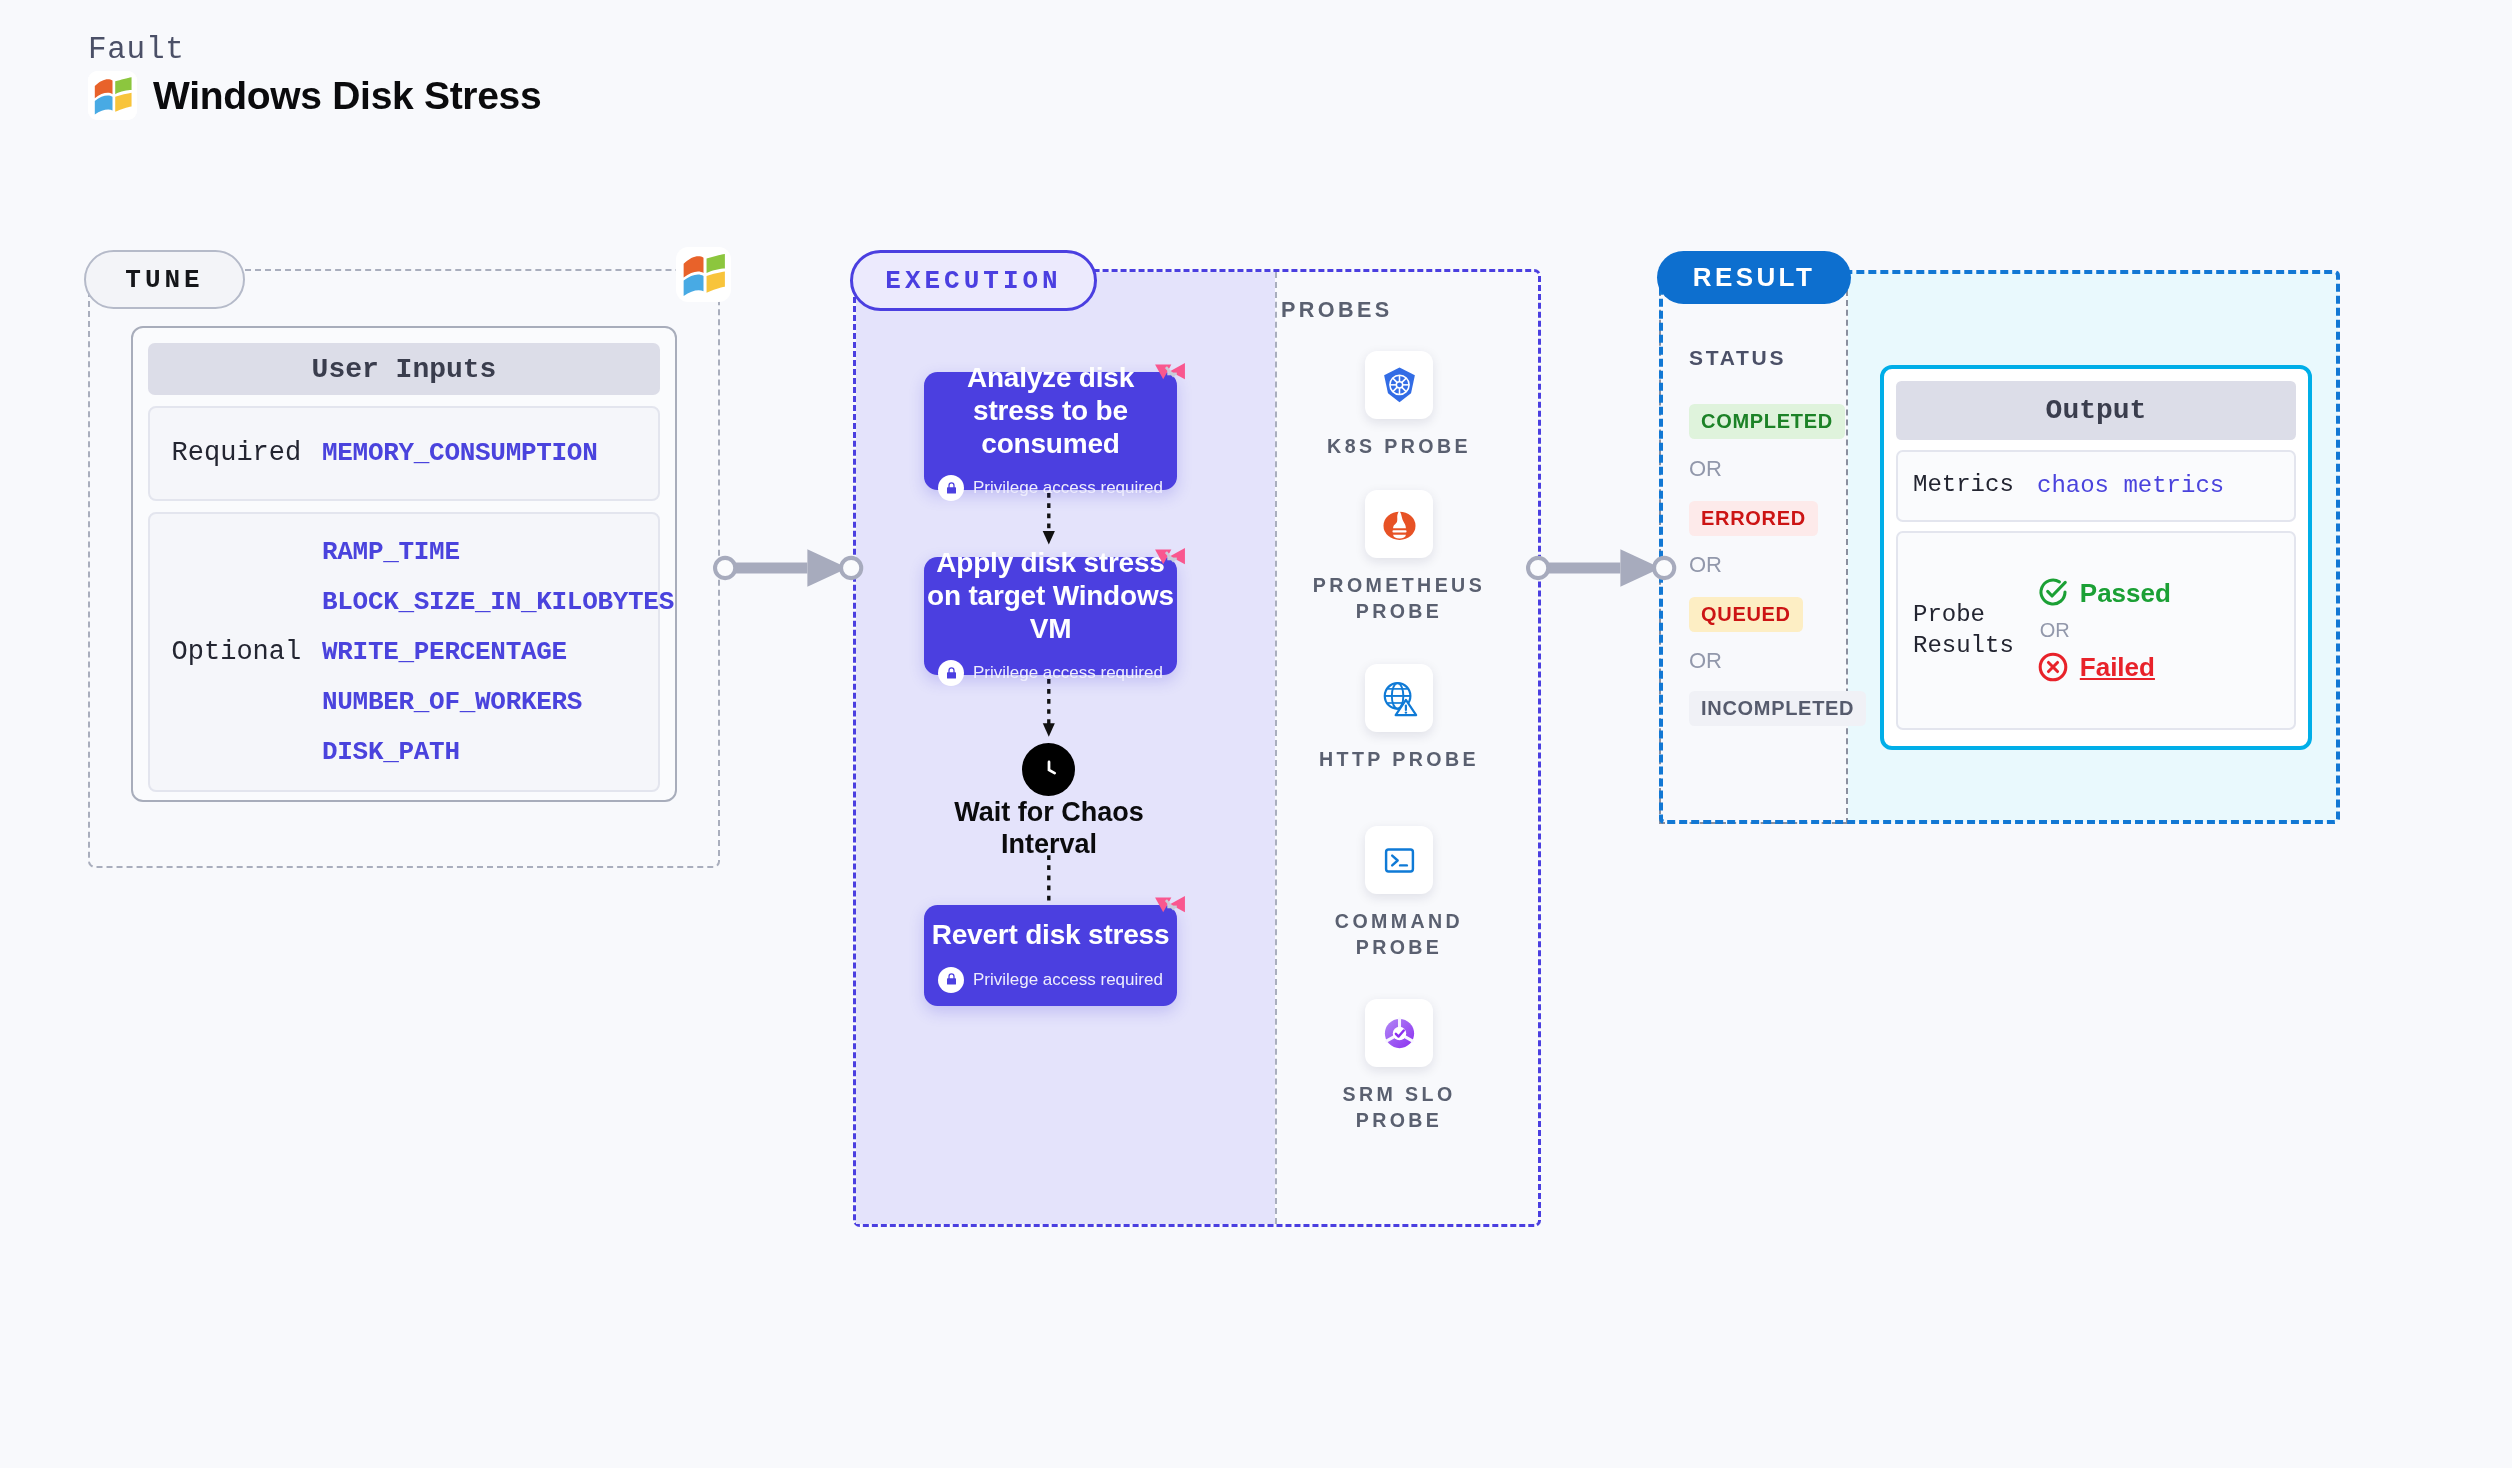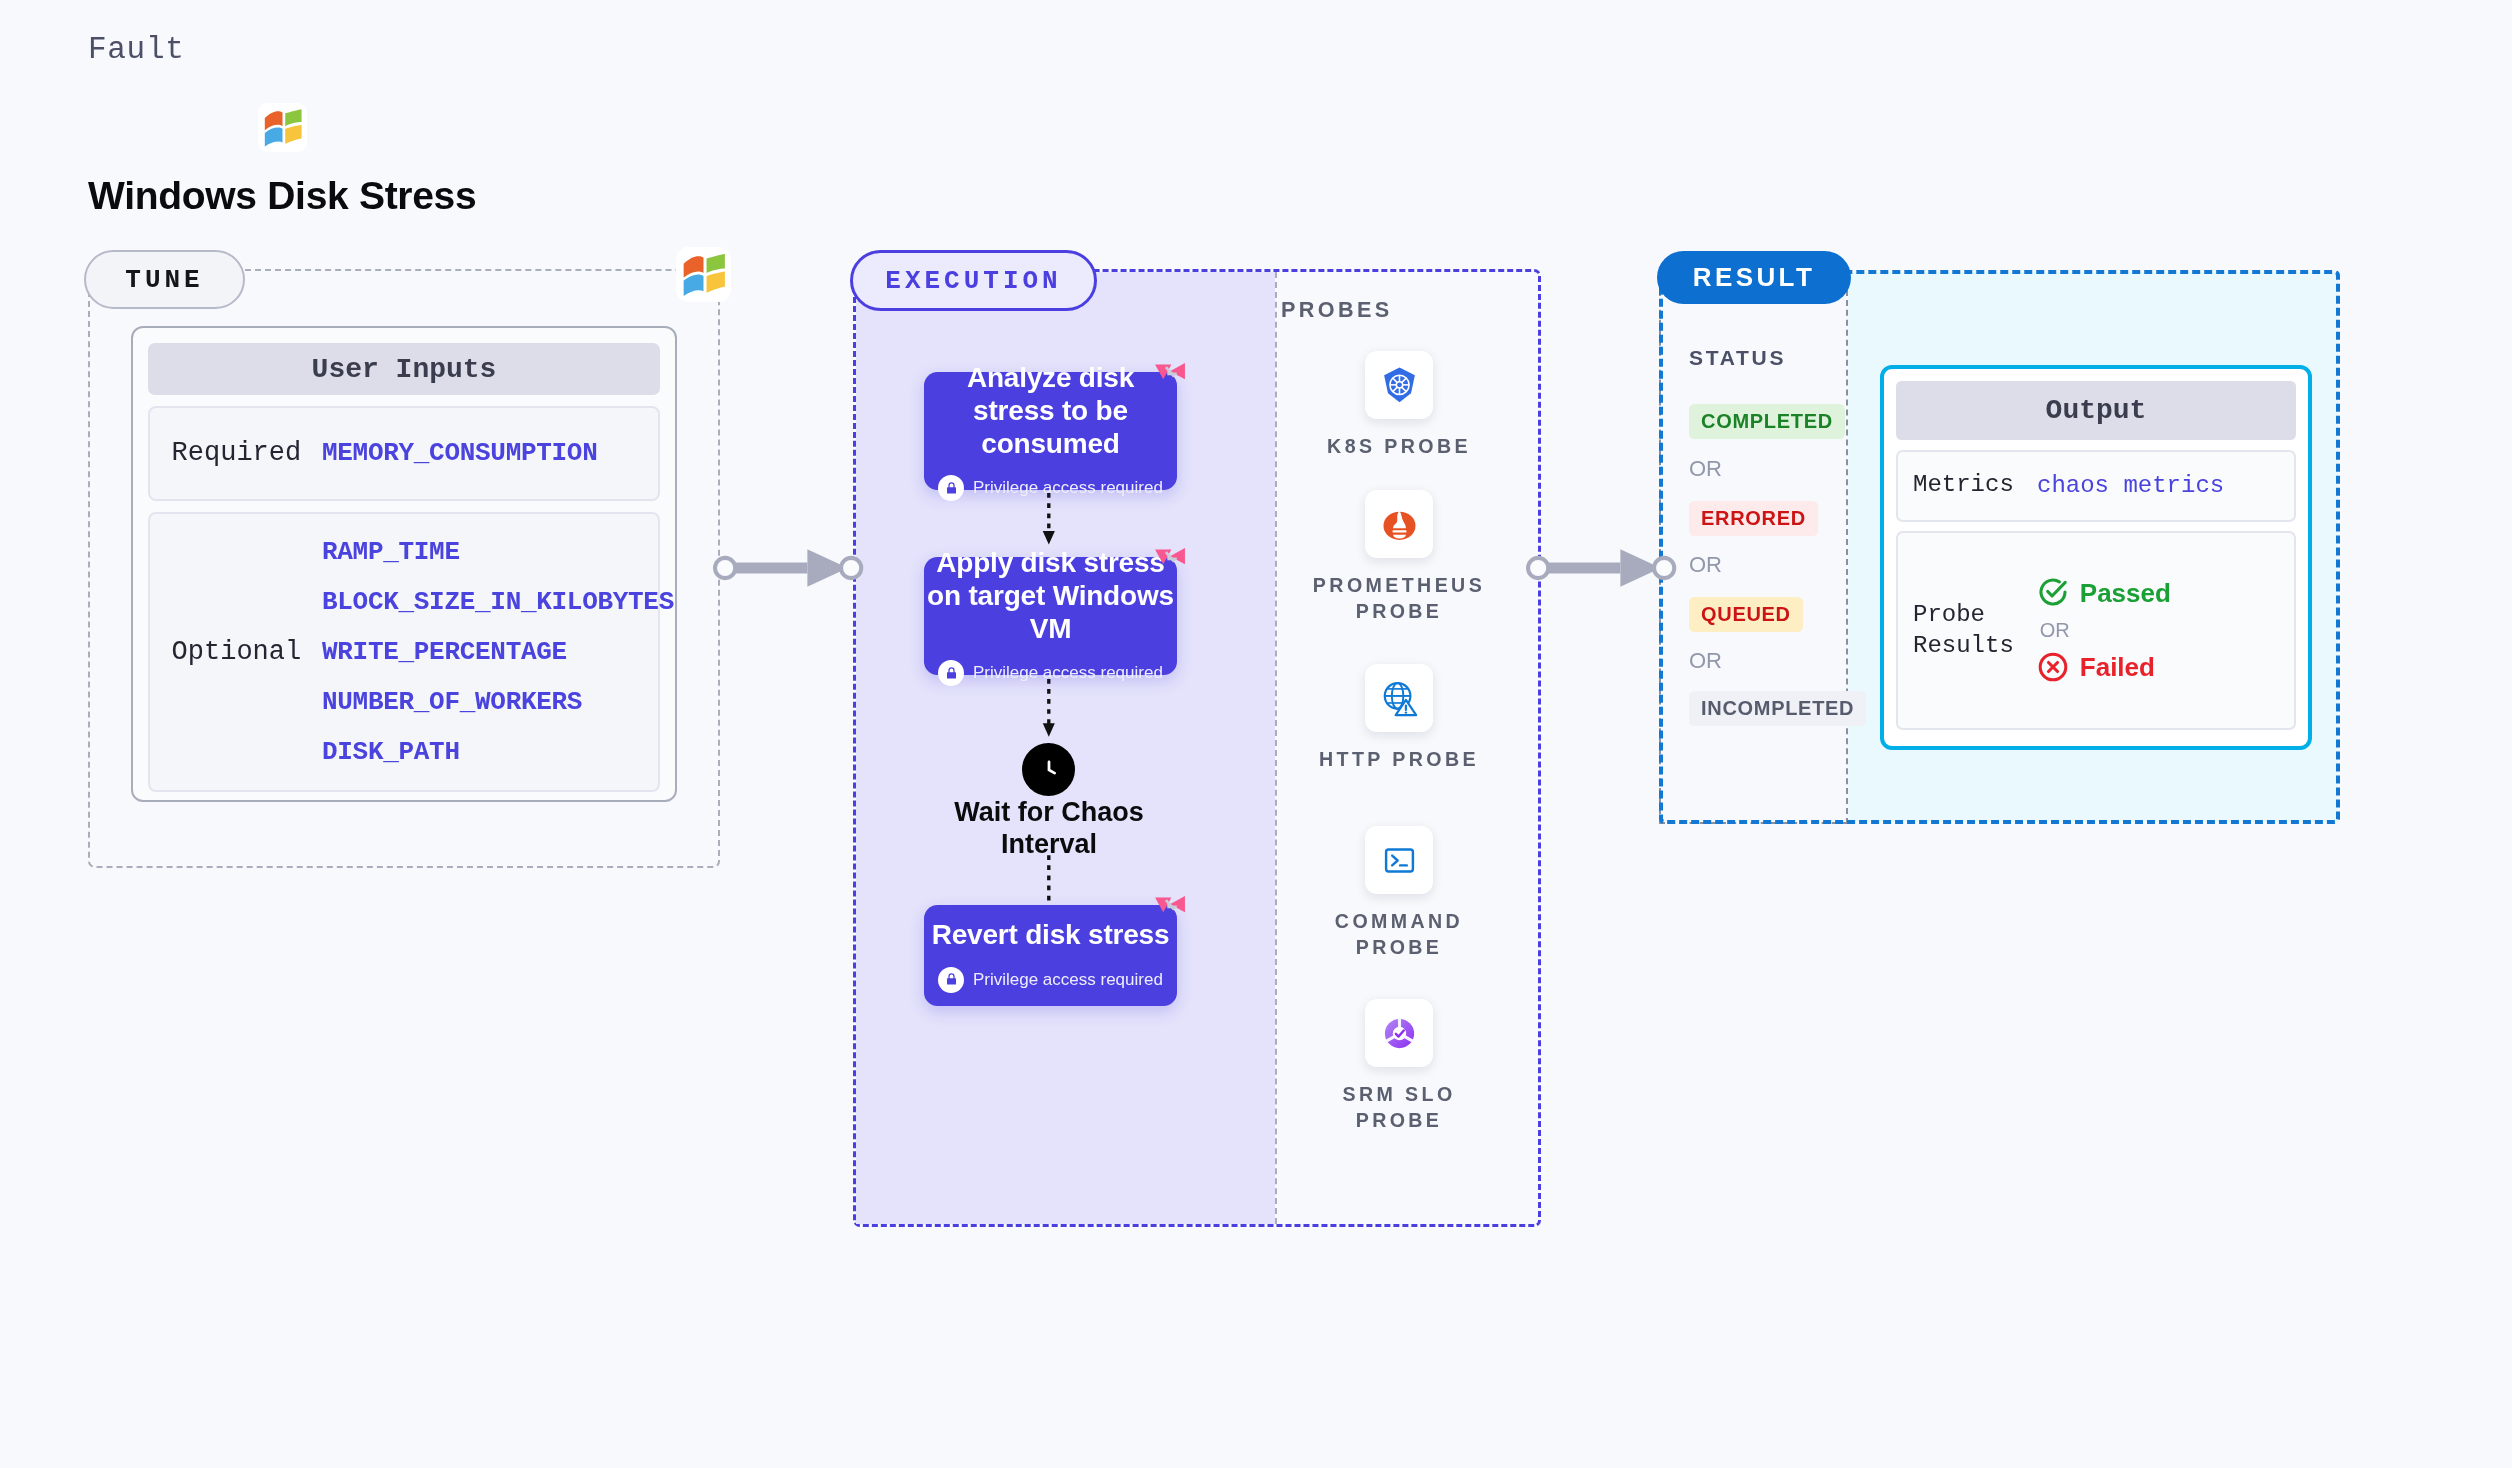--- a/index.html
+++ b/index.html
@@ -11,21 +11,21 @@
     position:relative;
   }
   .mono{font-family:"Liberation Mono",monospace;}
 
   
   #header{position:absolute;left:88px;top:32px;}
   #fault-label{
     font-family:"Liberation Mono",monospace;
     font-size:31px;color:#4b5067;letter-spacing:0.7px;
   }
-  #title-row{display:flex;align-items:center;gap:22px;margin-top:36px;flex-direction:column;}
+  #title-row{display:flex;align-items:center;gap:16px;margin-top:4px;}
   #fault-title{font-size:39px;font-weight:bold;color:#0b0b0d;letter-spacing:-0.3px;}
 
   
   .winlogo{position:relative;border-radius:9.5px;background:#ffffff;}
   .winlogo svg{display:block;}
 
   
   .pill{
     position:absolute;display:flex;align-items:center;justify-content:center;
     border-radius:675px;font-weight:bold;letter-spacing:4px;
@@ -180,21 +180,21 @@
     font-family:"Liberation Mono",monospace;font-size:24px;color:#232531;line-height:1.28;
   }
   #metrics-block{height:72px;}
   #probe-res-block{height:199px;align-items:center;}
   .out-val-mono{
     font-family:"Liberation Mono",monospace;font-size:24px;color:#4a43dd;
   }
   .res-stack{display:flex;flex-direction:column;gap:8.8px;}
   .res-row{display:flex;align-items:center;gap:10.8px;}
   .res-passed{font-size:26px;font-weight:bold;color:#1ba035;}
-  .res-failed{font-size:26px;font-weight:bold;color:#e8222a;}
+  .res-failed{font-size:26px;font-weight:bold;color:#e8222a;text-decoration:underline;}
   .res-or{font-size:20px;color:#9298ab;padding-left:2.7px;}
 
   
   .connector{position:absolute;z-index:7;}
 </style>
 </head>
 <body>
 
 <div id="header">
   <div id="fault-label">Fault</div>

